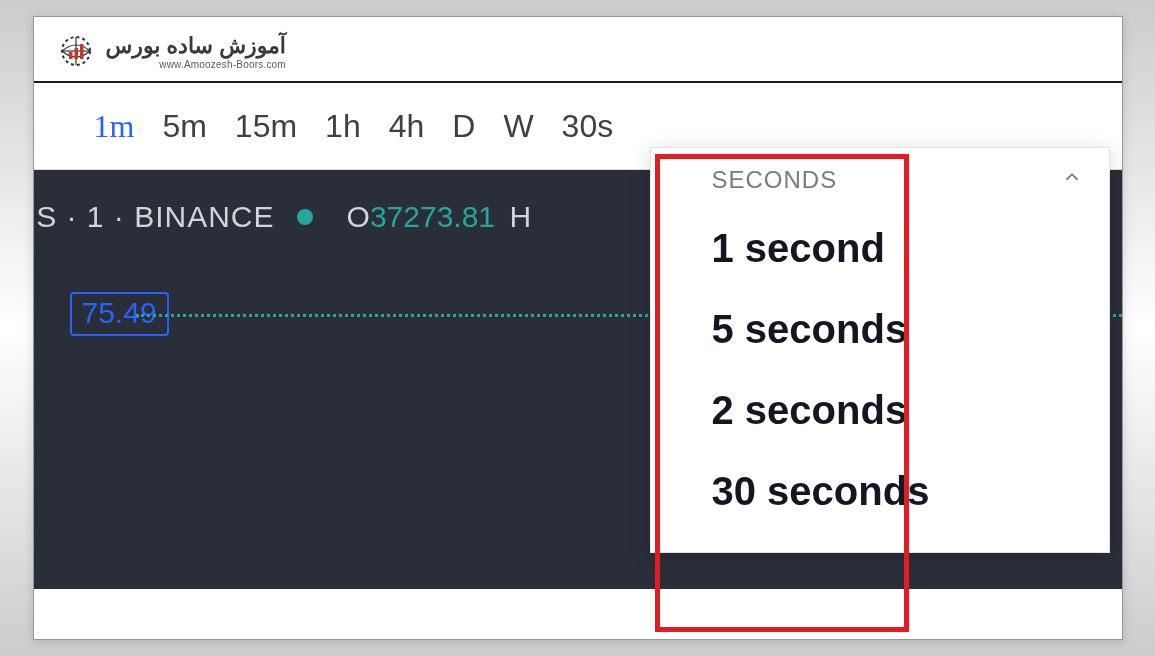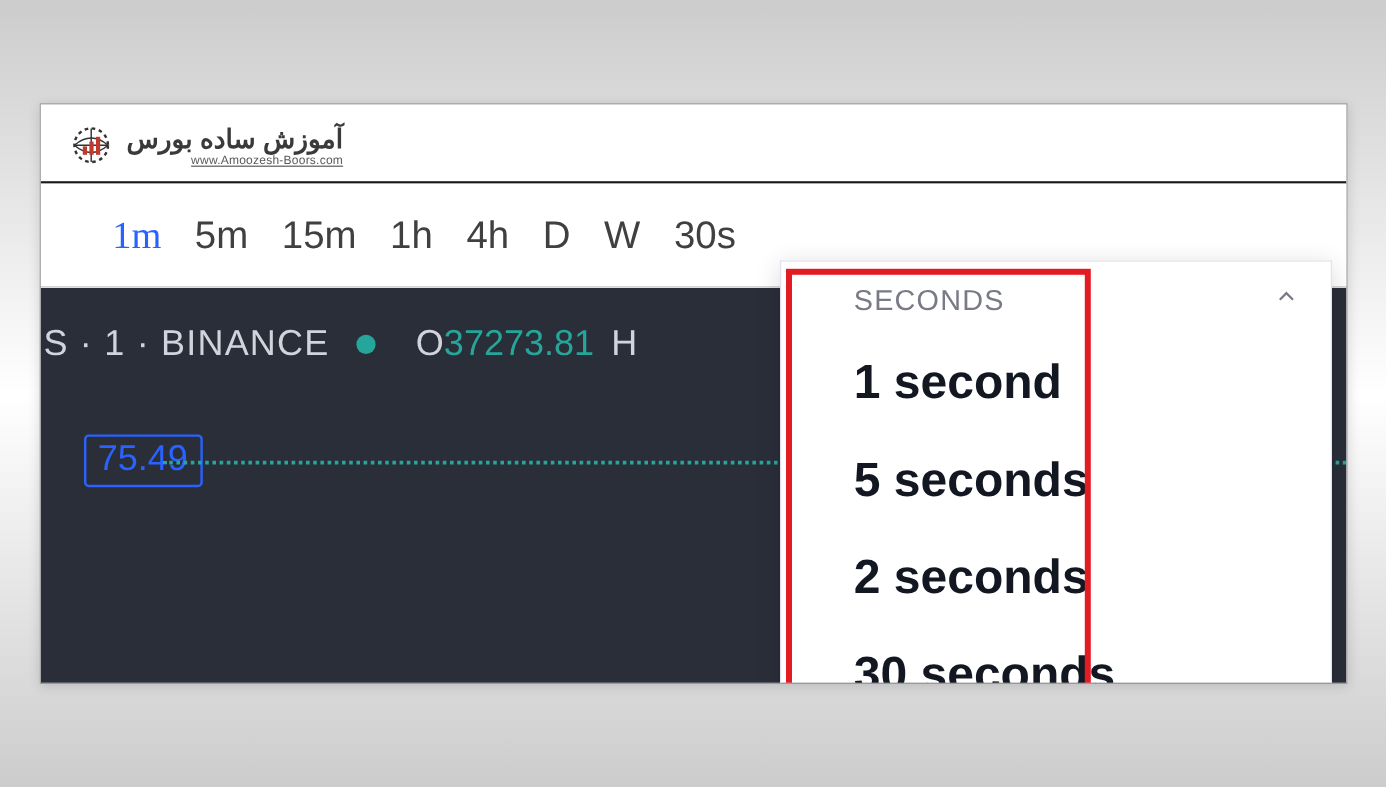--- a/index.html
+++ b/index.html
@@ -7,21 +7,21 @@
       font-family: -apple-system, BlinkMacSystemFont, "Segoe UI", Arial, sans-serif;
       background: linear-gradient(to bottom, #ccc 0%, #fff 50%, #ccc 100%);
       width: 1155px;
       height: 656px;
       display: flex;
       align-items: center;
       justify-content: center;
     }
     .frame {
       width: 1090px;
-      height: 484px;
+      height: 624px;
       background: #fff;
       border: 1px solid #999;
       box-shadow: 0 2px 10px rgba(0,0,0,0.15);
       position: relative;
       overflow: hidden;
     }
     .logo-bar {
       padding: 14px 22px 10px;
       display: flex;
       align-items: center;
@@ -42,21 +42,20 @@
     .logo-title {
       font-size: 22px;
       font-weight: 700;
       color: #3a3a3a;
       letter-spacing: -0.5px;
     }
     .logo-sub {
       font-size: 10px;
       color: #5a5a5a;
       letter-spacing: 0.2px;
-      text-decoration: underline;
     }
     .divider {
       height: 2px;
       background: #1b1b1b;
       margin: 0;
     }
     .timeframe-bar {
       background: #fff;
       display: flex;
       align-items: center;

